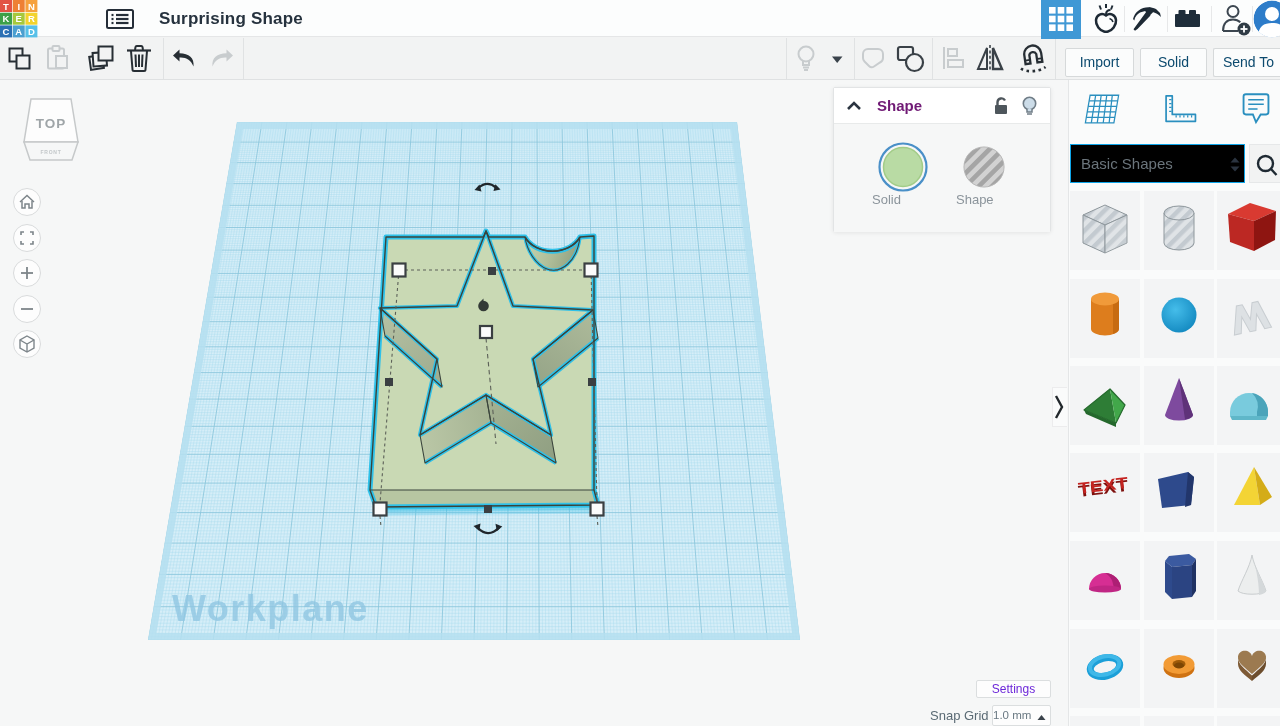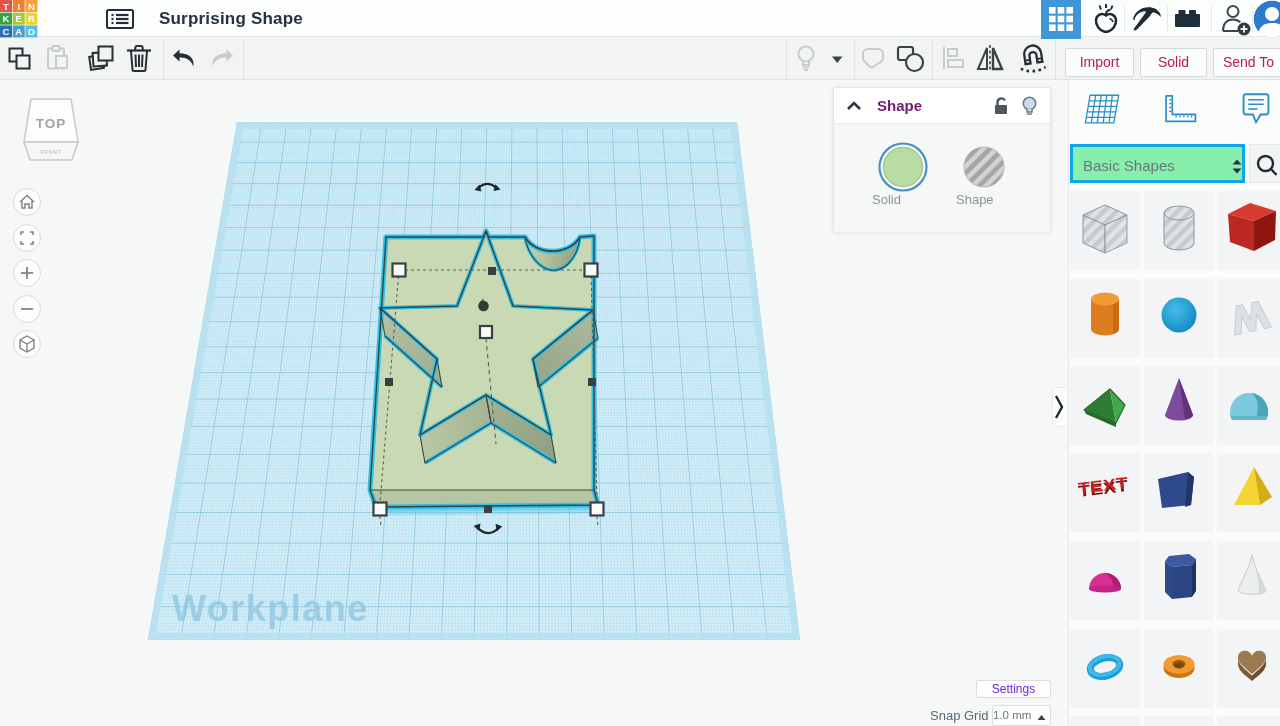--- a/index.html
+++ b/index.html
@@ -1,22 +1,22 @@
 <!DOCTYPE html>
 <html><head><meta charset="utf-8"><style>
 *{margin:0;padding:0;box-sizing:border-box}
 html,body{width:1280px;height:726px;overflow:hidden;font-family:"Liberation Sans",sans-serif;background:#f6f7f7;position:relative}
 .abs{position:absolute}
 #topbar{position:absolute;left:0;top:0;width:1280px;height:37px;background:#fcfdfd;border-bottom:1px solid #e5e6e7;z-index:30}
 #title{position:absolute;left:159px;top:9px;font-size:17px;font-weight:bold;color:#26323e;letter-spacing:.2px}
 #toolbar{position:absolute;left:0;top:37px;width:1280px;height:43px;background:#f2f3f3;border-bottom:1px solid #dfe1e2;z-index:25}
 .tsep{position:absolute;top:1px;width:1px;height:41px;background:#e0e2e3}
-.btn{position:absolute;top:11px;height:29px;background:#fbfcfc;border:1px solid #d6d9da;border-radius:2px;font-size:14px;color:#be185d;text-align:center;line-height:27px}
+.btn{position:absolute;top:11px;height:29px;background:#fbfcfc;border:1px solid #d6d9da;border-radius:2px;font-size:14px;color:#0c4a6e;text-align:center;line-height:27px}
 #rightpanel{position:absolute;left:1068px;top:80px;width:212px;height:646px;background:#fafbfb;border-left:1px solid #e4e6e7;z-index:20;overflow:hidden}
-#selbar{position:absolute;left:1px;top:64px;width:175px;height:39px;background:#86efac;border:3px solid #0ea5e9}
+#selbar{position:absolute;left:1px;top:64px;width:175px;height:39px;background:#000000;border:1px solid #0ea5e9}
 #selbar span{position:absolute;left:10px;top:10px;font-size:15px;color:#6b757c}
 #searchtile{position:absolute;left:180px;top:64px;width:32px;height:39px;background:#f2f3f3;border:1px solid #e6e8e9}
 #tiles{position:absolute;left:1px;top:111px;width:211px}
 .tile{position:absolute;width:70px;height:79px;background:#f3f4f5}
 #shapepanel{position:absolute;left:833px;top:87px;width:218px;height:145px;background:#fff;border:1px solid #e2e4e5;border-radius:2px;box-shadow:0 1px 4px rgba(0,0,0,.08);z-index:22}
 #sphead{position:absolute;left:0;top:0;width:100%;height:36px;background:#fff;border-bottom:1px solid #e8eaea}
 #sphead .t{position:absolute;left:43px;top:9px;font-size:15px;font-weight:bold;color:#701a75}
 #spbody{position:absolute;left:0;top:36px;width:100%;height:108px;background:#f6f7f7}
 .splabel{position:absolute;top:68px;font-size:13px;color:#8b949b;width:60px;}
 #settingsbtn{position:absolute;left:976px;top:680px;width:75px;height:18px;background:#fdfdfd;border:1px solid #dbdedf;border-radius:2px;font-size:12px;color:#6d28d9;text-align:center;line-height:16px;z-index:21}

